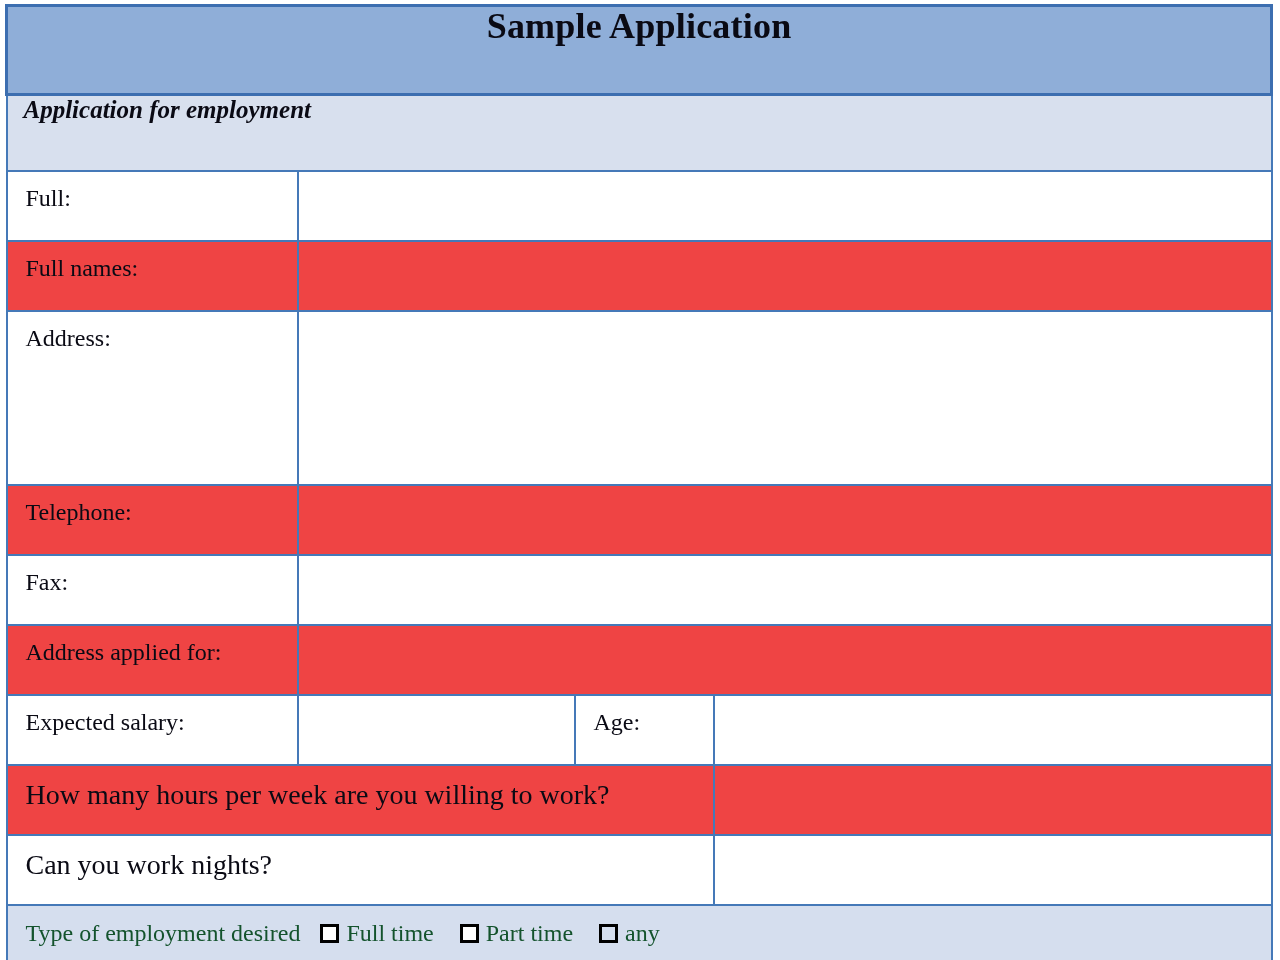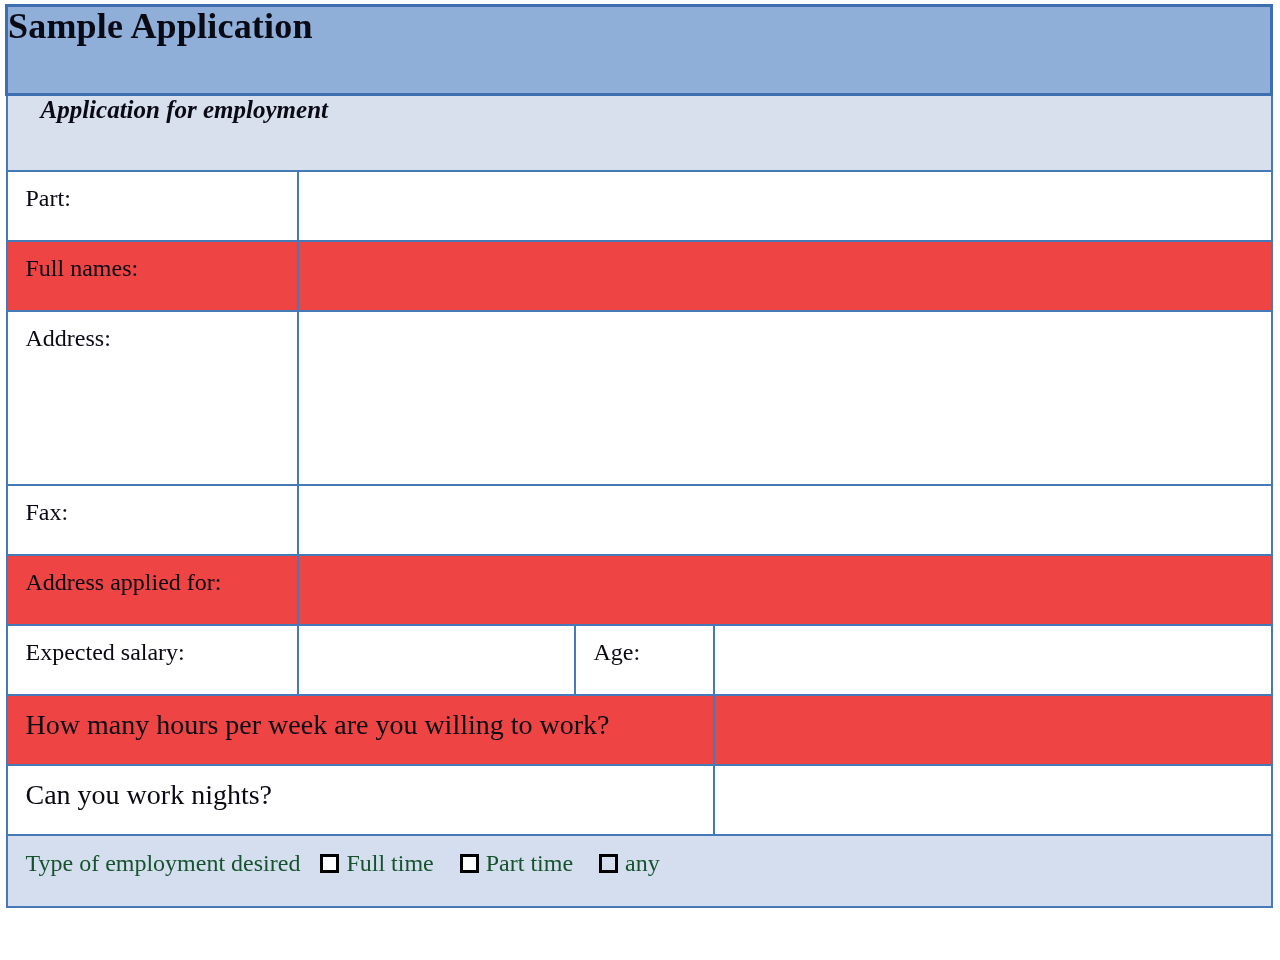--- a/index.html
+++ b/index.html
@@ -33,20 +33,21 @@
     border: 2px solid #4579B8;
     padding: 0;
     vertical-align: top;
   }
 
   
   .title-cell {
     background: #8FAED8;
     border: 3px solid #3C6EB0 !important;
     height: 86px;
+    text-align: center;
     vertical-align: middle;
   }
   .title-text {
     font-size: 36px;
     font-weight: bold;
     color: #0a0a14;
     letter-spacing: 0.2px;
     line-height: 1.1;
   }
 
@@ -54,21 +55,21 @@
   .subtitle-cell {
     background: #D8E0EE;
     height: 74px;
     vertical-align: middle;
   }
   .subtitle-text {
     font-size: 25px;
     font-weight: bold;
     font-style: italic;
     color: #0a0a14;
-    margin-left: 33px;
+    padding-left: 16px;
   }
 
   
   .lbl {
     font-size: 24px;
     color: #0a0a14;
     padding: 13px 0 0 18px;
     line-height: 1.15;
     white-space: nowrap;
   }
@@ -134,39 +135,45 @@
       </tr>
 
       <tr>
         <td class="subtitle-cell" colspan="4">
           <div class="subtitle-text">Application for employment</div>
         </td>
       </tr>
 
       <tr>
         <td class="bg-white h-short">
-          <div class="lbl">Part:</div>
+          <div class="lbl">Full:</div>
         </td>
         <td class="bg-white h-short" colspan="3"></td>
       </tr>
 
       <tr>
         <td class="bg-blue h-short">
           <div class="lbl">Full names:</div>
         </td>
         <td class="bg-blue h-short" colspan="3"></td>
       </tr>
 
       <tr>
         <td class="bg-white h-address">
           <div class="lbl">Address:</div>
         </td>
         <td class="bg-white h-address" colspan="3"></td>
       </tr>
 
+      <tr>
+        <td class="bg-blue h-short">
+          <div class="lbl">Telephone:</div>
+        </td>
+        <td class="bg-blue h-short" colspan="3"></td>
+      </tr>
 
       <tr>
         <td class="bg-white h-short">
           <div class="lbl">Fax:</div>
         </td>
         <td class="bg-white h-short" colspan="3"></td>
       </tr>
 
       <tr>
         <td class="bg-blue h-short">

